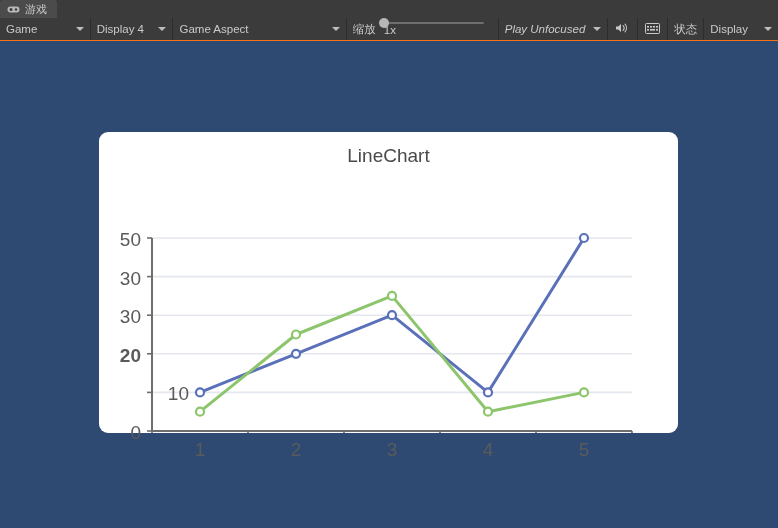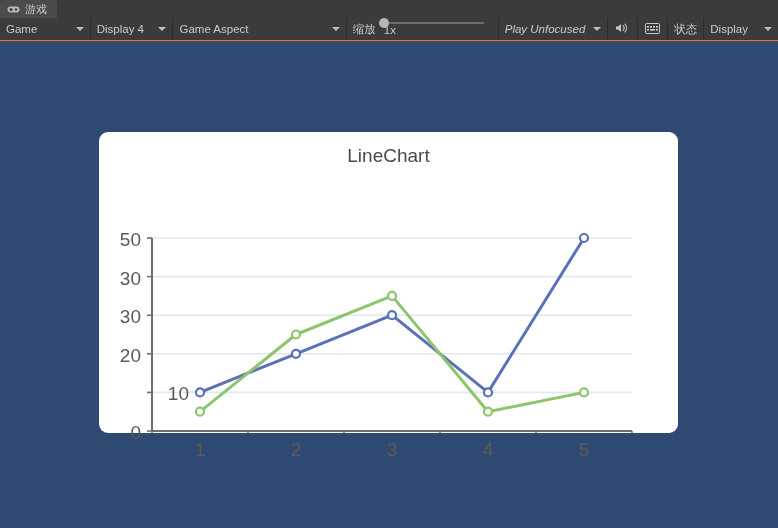--- a/index.html
+++ b/index.html
@@ -287,21 +287,21 @@
             <circle cx="197" cy="202.5" r="4" fill="#ffffff" stroke="#8cc56b" stroke-width="2.2"></circle>
             <circle cx="293" cy="163.9" r="4" fill="#ffffff" stroke="#8cc56b" stroke-width="2.2"></circle>
             <circle cx="389" cy="279.7" r="4" fill="#ffffff" stroke="#8cc56b" stroke-width="2.2"></circle>
             <circle cx="485" cy="260.4" r="4" fill="#ffffff" stroke="#8cc56b" stroke-width="2.2"></circle>
           </g>
       </svg>
 
       <div id="labels">
           <div class="tick-label ylab" style="left: 0px; width: 42px; top: 290px;">0</div>
           <div class="tick-label ylab" style="left: 0px; width: 42px; top: 251.4px; margin-left: 48px;">10</div>
-          <div class="tick-label ylab" style="left: 0px; width: 42px; top: 212.8px;">20</div>
+          <div class="tick-label ylab" style="left: 0px; width: 42px; top: 212.8px; font-weight: bold;">20</div>
           <div class="tick-label ylab" style="left: 0px; width: 42px; top: 174.2px;">30</div>
           <div class="tick-label ylab" style="left: 0px; width: 42px; top: 135.6px;">30</div>
           <div class="tick-label ylab" style="left: 0px; width: 42px; top: 97px;">50</div>
           <div class="tick-label xlab" style="left: 71px; width: 60px; top: 307px;">1</div>
           <div class="tick-label xlab" style="left: 167px; width: 60px; top: 307px;">2</div>
           <div class="tick-label xlab" style="left: 263px; width: 60px; top: 307px;">3</div>
           <div class="tick-label xlab" style="left: 359px; width: 60px; top: 307px;">4</div>
           <div class="tick-label xlab" style="left: 455px; width: 60px; top: 307px;">5</div>
         </div>
 

